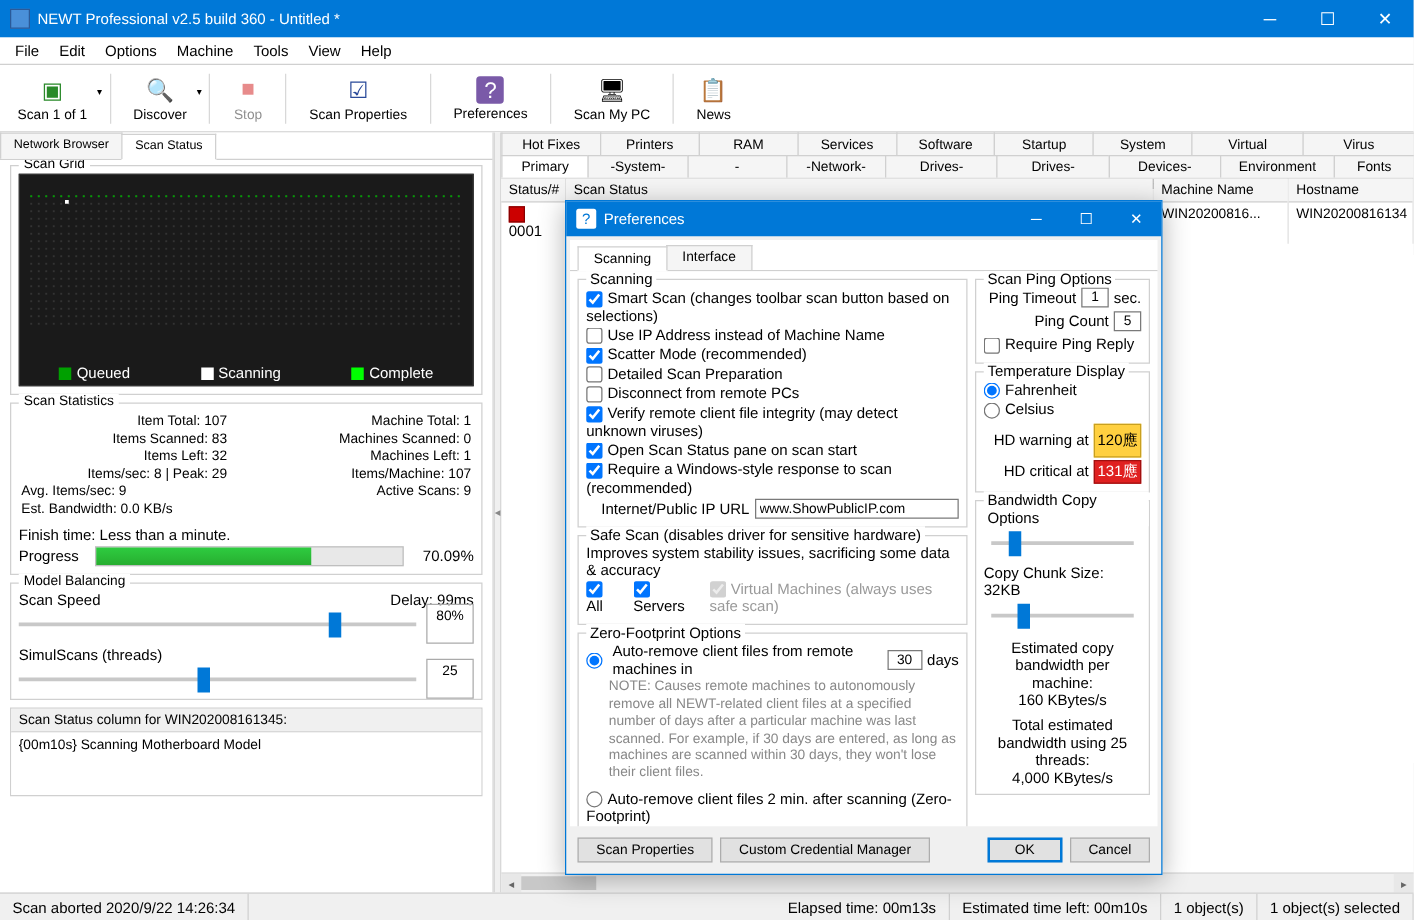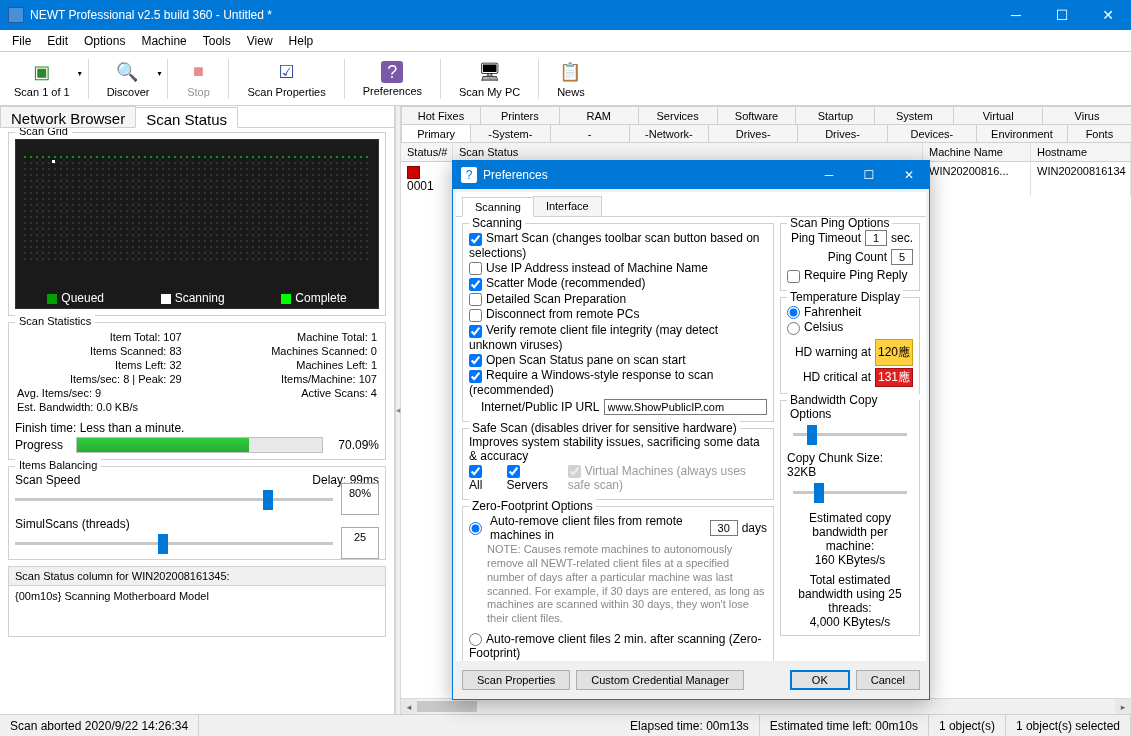--- a/index.html
+++ b/index.html
@@ -19,21 +19,21 @@
 .toolbar .tbbtn .ticon { width:24px; height:24px; display:flex; align-items:center; justify-content:center; font-size:18px; }
 .toolbar .tbbtn .tlabel { font-size:11px; margin-top:2px; }
 .toolbar .sep { width:1px; height:40px; background:#d8d8d8; margin:0 4px; }
 .toolbar .drop { position:absolute; right:2px; top:16px; font-size:8px; }
 
 .maincols { display:flex; height: calc(100% - 30px - 22px - 54px - 22px); background:#fff; }
 .leftpane { width:395px; border-right:1px solid #d0d0d0; display:flex; flex-direction:column; }
 .rightpane { flex:1; position:relative; }
 
 .lefttabs { display:flex; border-bottom:1px solid #d0d0d0; height:22px; }
-.lefttabs .tab { padding:3px 10px; border:1px solid #d0d0d0; border-bottom:none; background:#f5f5f5; margin-right:-1px; font-size:15px; }
+.lefttabs .tab { padding:3px 10px; border:1px solid #d0d0d0; border-bottom:none; background:#f5f5f5; margin-right:-1px; font-size:10px; }
 .lefttabs .tab.active { background:#fff; border-bottom:1px solid #fff; position:relative; top:1px; }
 
 .leftbody { padding:4px 8px; overflow:hidden; }
 .groupbox { border:1px solid #d0d0d0; margin-bottom:6px; padding:6px; position:relative; }
 .groupbox .gtitle { position:absolute; top:-8px; left:6px; background:#fff; padding:0 4px; font-size:11px; }
 
 .scangrid { background:#1a1a1a; height:170px; position:relative; border:1px solid #333; }
 .scangrid .legend { position:absolute; bottom:0; left:0; right:0; display:flex; justify-content:space-around; padding:3px; font-size:11px; color:#fff; }
 .scangrid .legend span.sq { display:inline-block; width:10px; height:10px; margin-right:4px; vertical-align:middle; }
 .g-q { background:#00a000; } .g-s { background:#fff; } .g-c { background:#00ff00; }
@@ -218,39 +218,39 @@
           <tr>
                 <td style="text-align:right">Items Left: 32</td>
                 <td style="text-align:right">Machines Left: 1</td>
               </tr>
           <tr>
                 <td style="text-align:right">Items/sec: 8 | Peak: 29</td>
                 <td style="text-align:right">Items/Machine: 107</td>
               </tr>
           <tr>
                 <td style="text-align:left">Avg. Items/sec: 9</td>
-                <td style="text-align:right">Active Scans: 4</td>
+                <td style="text-align:right">Active Scans: 9</td>
               </tr>
           <tr>
                 <td style="text-align:left" colspan="2">Est. Bandwidth: 0.0 KB/s</td>
               </tr>
         </tbody>
           </table>
         <div style="margin-top:6px">Finish time: Less than a minute.</div>
         <div class="prog-row">
           <span class="plabel">Progress</span>
           <div class="pbar">
               <div class="fill" style="width:70.09%"></div>
             </div>
           <span class="ppct">70.09%</span>
         </div>
       </div>
 
       <div class="groupbox">
-        <span class="gtitle">Items Balancing</span>
+        <span class="gtitle">Model Balancing</span>
         <div class="slider-row">
           <div class="srow">
               <span>Scan Speed</span>
               <span>Delay: 99ms</span>
             </div>
           <div class="track">
             <div class="rail">
                 <div class="thumb" style="left:78%"></div>
               </div>
             <div class="valbox">80%</div>

